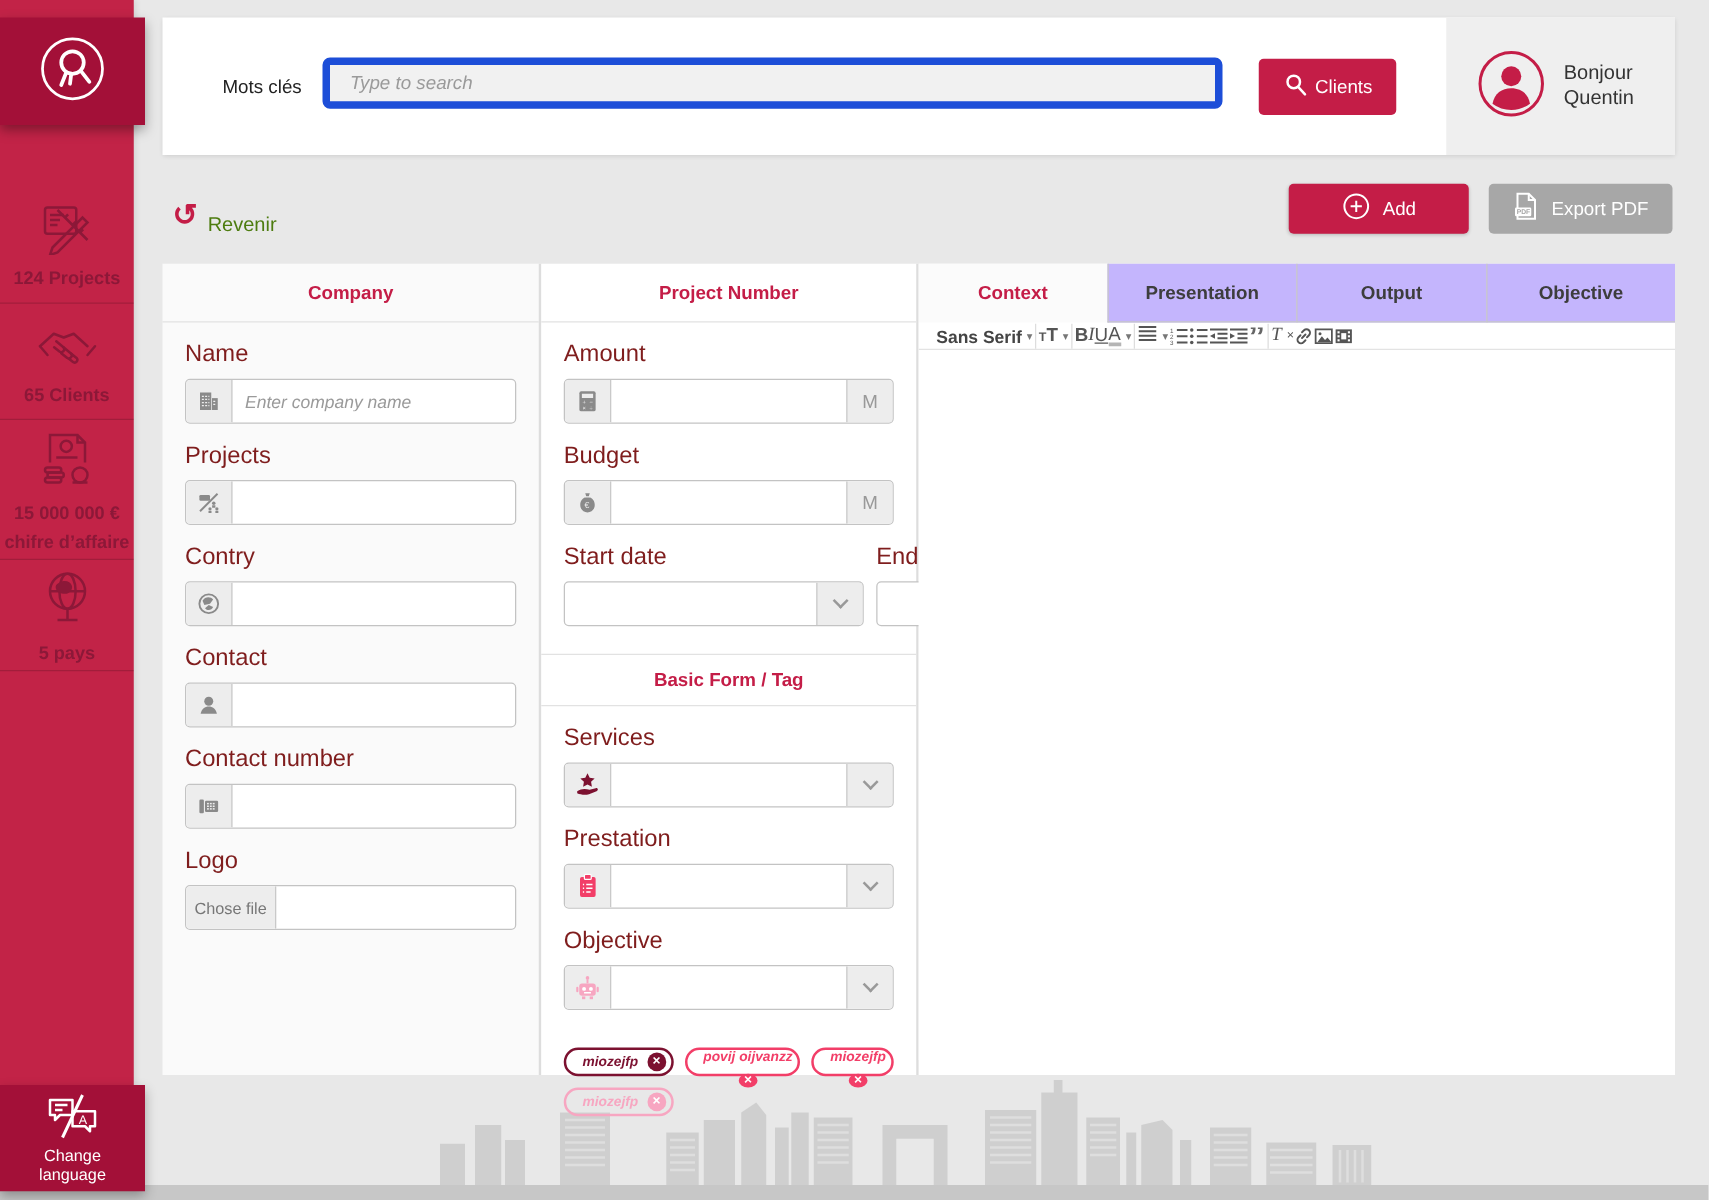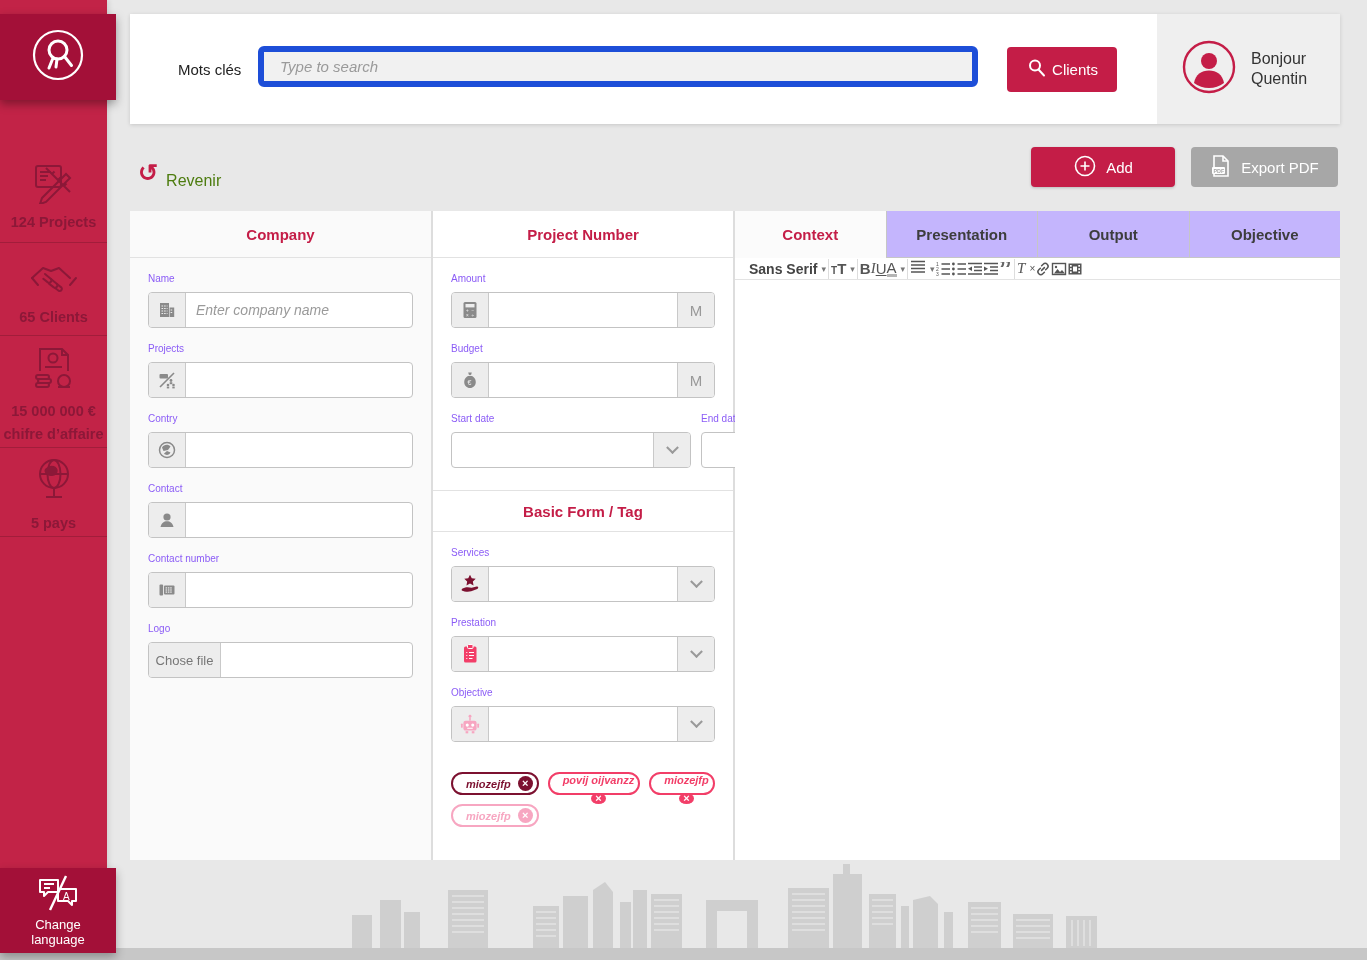--- a/index.html
+++ b/index.html
@@ -58,21 +58,21 @@
   .btn-pdf { left:1191px; width:147px; background:#a7a7a7; }
 
   
   .col { position:absolute; top:211px; height:649px; background:#fff; }
   .col1 { left:130px; width:303px; background:#fafafa; border-right:2px solid #ddd; }
   .col2 { left:433px; width:302px; border-right:2px solid #ddd; }
   .col3 { left:735px; width:605px; }
   .colhead { height:47px; line-height:47px; text-align:center; font-weight:bold; font-size:15px;
              color:#c41d47; border-bottom:1px solid #e2e2e2; }
   .pad { padding:0 18px; }
-  .flabel { font-size:10px; color:#8b5cf6; margin:15px 0 8px; }
+  .flabel { font-size:19px; color:#7f1d1d; margin:15px 0 8px; }
   .frow { display:flex; align-items:stretch; height:36px; border:1px solid #c3c3c3;
           border-radius:4px; background:#fff; overflow:hidden; }
   .ibox { flex:none; width:37px; background:#ededed; border-right:1px solid #c9c9c9;
           display:flex; align-items:center; justify-content:center; }
   .sbox { flex:none; width:37px; background:#ededed; border-left:1px solid #c9c9c9;
           display:flex; align-items:center; justify-content:center; color:#999; font-size:15px;
           cursor:pointer; }
   .frow input { flex:1; min-width:0; border:0; outline:none; background:transparent;
                 padding:0 10px; font-size:14px; font-family:"Liberation Sans",sans-serif; color:#333; }
   .frow input::placeholder { color:#9a9a9a; font-style:italic; }

